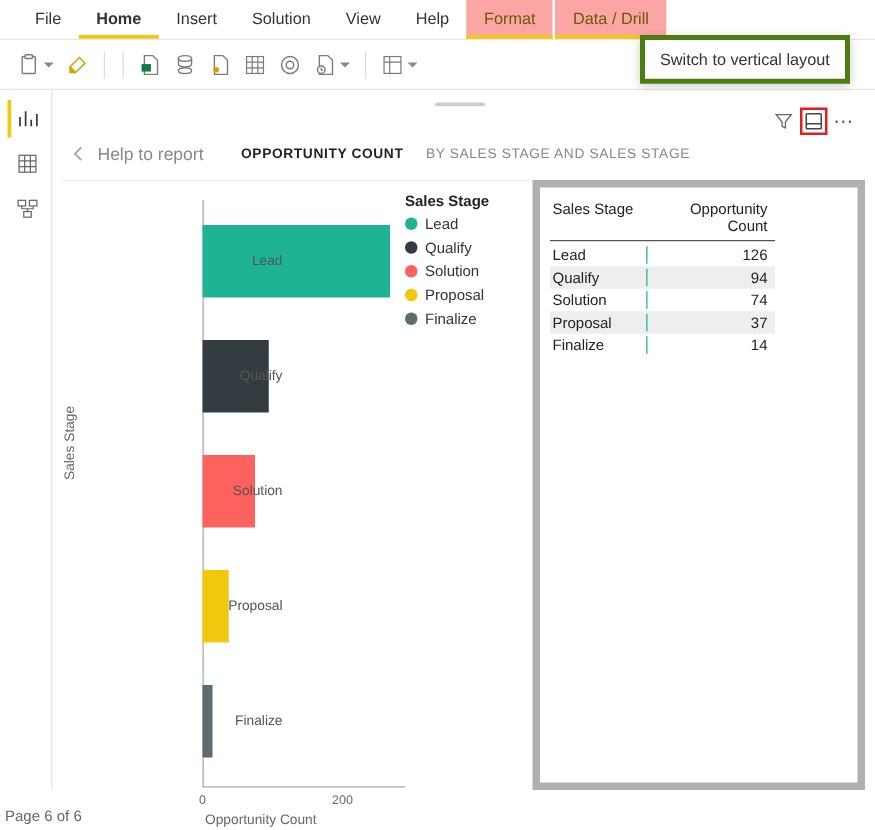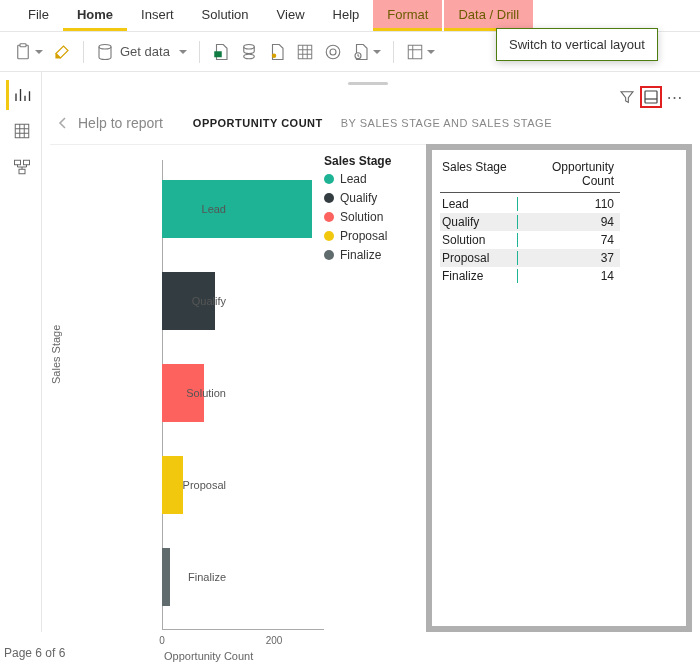--- a/index.html
+++ b/index.html
@@ -14,21 +14,21 @@
   .ribbon-tab.context + .ribbon-tab.context { margin-left:2px; }
 
   
   .ribbon-controls { display:flex; align-items:center; height:40px; padding-left:10px; border-bottom:1px solid #e6e6e6; gap:2px; }
   .ctrl { display:flex; align-items:center; height:28px; padding:0 4px; color:#555; cursor:default; }
   .ctrl svg { display:block; }
   .sep { width:1px; height:22px; background:#ddd; margin:0 6px; }
   .chev { width:0; height:0; border-left:4px solid transparent; border-right:4px solid transparent; border-top:4px solid #888; margin-left:3px; }
 
   
-  .tooltip { position:absolute; left:496px; top:28px; background:#fff; border:1px solid #4d7c0f; box-shadow:0 2px 8px rgba(0,0,0,0.2); padding:8px 12px; font-size:13px; color:#333; z-index:10; }
+  .tooltip { position:absolute; left:512px; top:28px; background:#fff; border:4px solid #4d7c0f; box-shadow:0 2px 8px rgba(0,0,0,0.2); padding:8px 12px; font-size:13px; color:#333; z-index:10; }
 
   
   .leftrail { position:absolute; left:0; top:72px; width:42px; height:560px; border-right:1px solid #e6e6e6; display:flex; flex-direction:column; align-items:center; padding-top:8px; gap:6px; }
   .rail-btn { width:30px; height:30px; display:flex; align-items:center; justify-content:center; color:#555; cursor:default; border-left:3px solid transparent; }
   .rail-btn.active { border-left:3px solid #f2c811; color:#000; }
 
   
   .canvas { position:absolute; left:44px; top:74px; right:8px; bottom:28px; }
   .drag-handle { position:absolute; left:0; right:0; top:8px; height:6px; display:flex; justify-content:center; }
   .drag-handle .bar { width:40px; height:3px; background:#ccc; border-radius:2px; }
@@ -98,28 +98,20 @@
       </svg>
     <span class="chev"></span>
   </div>
   <div class="ctrl">
     <svg width="18" height="18" viewBox="0 0 24 24" fill="none" stroke="#d6a100" stroke-width="1.6">
         <path d="M4 14 L14 4 L20 10 L10 20 Z"></path>
         <path d="M4 14 L4 20 L10 20" fill="#d6a100"></path>
       </svg>
   </div>
   <div class="sep"></div>
-  <div class="ctrl" style="gap:6px">
-    <svg width="18" height="18" viewBox="0 0 24 24" fill="none" stroke="#7b7b7b" stroke-width="1.5">
-        <ellipse cx="12" cy="5" rx="8" ry="3"></ellipse>
-        <path d="M4 5 V19 a8 3 0 0 0 16 0 V5"></path>
-      </svg>
-    <span>Get data</span>
-    <span class="chev"></span>
-  </div>
   <div class="sep"></div>
   <div class="ctrl">
     <svg width="18" height="18" viewBox="0 0 24 24" fill="none" stroke="#7b7b7b" stroke-width="1.5">
         <path d="M6 2h9l5 5v15H6z"></path>
         <rect x="3" y="11" width="10" height="8" fill="#107c41" stroke="none"></rect>
       </svg>
   </div>
   <div class="ctrl">
     <svg width="18" height="18" viewBox="0 0 24 24" fill="none" stroke="#7b7b7b" stroke-width="1.5">
         <ellipse cx="12" cy="5" rx="7" ry="3"></ellipse>
@@ -289,21 +281,21 @@
   </div>
 
   <div class="table-panel">
     <div class="tbl">
       <div class="hdr">
         <div class="c1">Sales Stage</div>
         <div class="c2">Opportunity Count</div>
       </div>
       <div class="row">
           <div class="c1">Lead</div>
-          <div class="c2">110</div>
+          <div class="c2">126</div>
         </div>
       <div class="row alt">
           <div class="c1">Qualify</div>
           <div class="c2">94</div>
         </div>
       <div class="row">
           <div class="c1">Solution</div>
           <div class="c2">74</div>
         </div>
       <div class="row alt">

